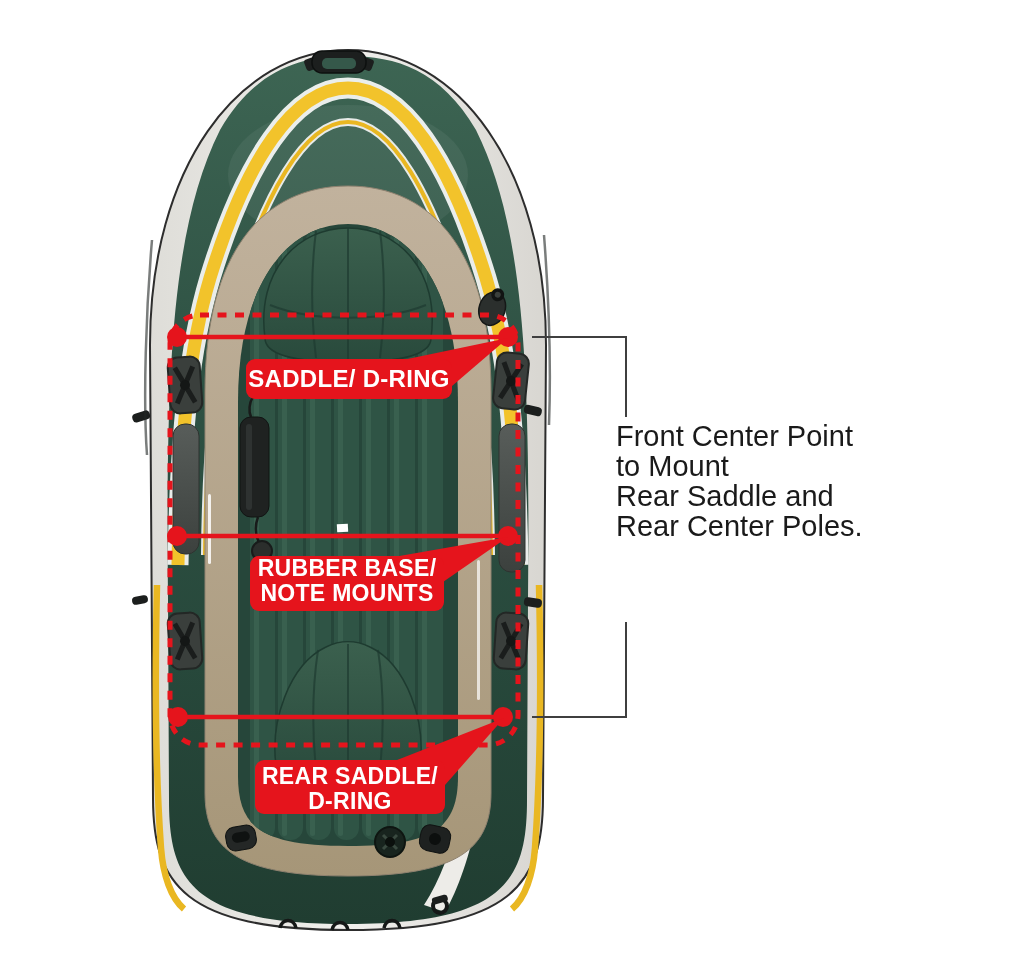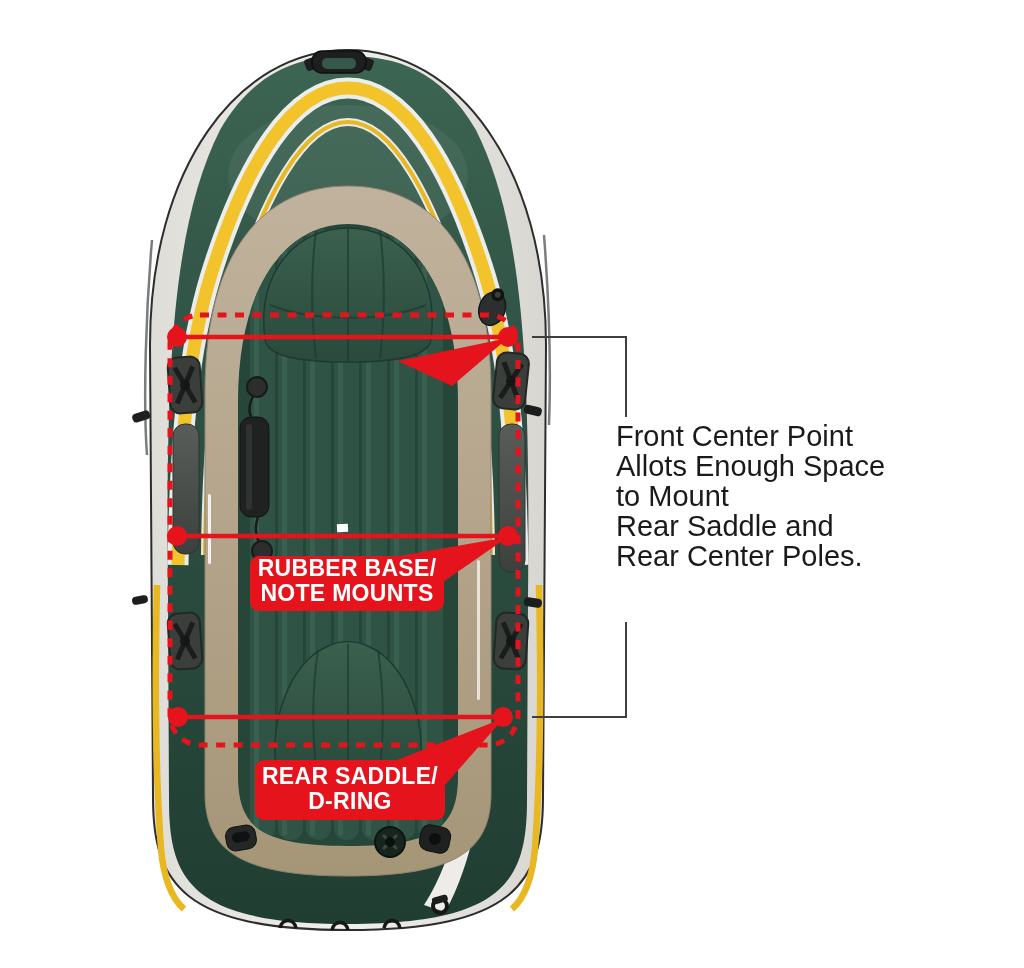--- a/index.html
+++ b/index.html
@@ -10,21 +10,21 @@
 
   
   .callout{position:absolute;background:var(--red,#E5141C);color:#fff;
            font-weight:700;text-align:center;border-radius:9px;
            letter-spacing:.3px;z-index:5;}
   .callout .ln{display:block;}
   #label-saddle{left:246px;top:359px;width:206px;height:40px;
                 font-size:24px;line-height:40px;}
   #label-rubber{left:250px;top:556px;width:194px;padding:0 0 5px;
                 font-size:23px;line-height:25px;}
-  #label-rear{left:255px;top:760px;width:190px;padding:4px 0 6px;
+  #label-rear{left:255px;top:760px;width:190px;padding:4px 0 0;
               font-size:23px;line-height:25px;}
 
   
   #note{position:absolute;left:616px;top:421px;width:350px;color:var(--note-text,#1A1A1A);z-index:5;}
   #note .heading{font-weight:700;font-size:31px;line-height:34px;letter-spacing:.5px;}
   #note .line{font-size:29px;line-height:30px;}
 </style>
 </head>
 <body>
 
@@ -231,32 +231,34 @@
         <circle cx="503" cy="717" r="10"></circle>
     </g>
 
     <g style="fill:var(--red,#E5141C)">
       <polygon points="398,361 452,386 508,338"></polygon>
       <polygon points="388,558 443,582 508,537"></polygon>
       <polygon points="392,762 445,785 504,718"></polygon>
     </g>
   </svg>
 
+  <div class="callout" id="label-saddle">
+    <span class="ln">SADDLE/ D-RING</span>
+  </div>
 
   <div class="callout" id="label-rubber">
     <span class="ln">RUBBER BASE/</span>
     <span class="ln">NOTE MOUNTS</span>
   </div>
 
   <div class="callout" id="label-rear">
     <span class="ln">REAR SADDLE/</span>
     <span class="ln">D-RING</span>
   </div>
 
   <div id="note">
     <div class="line">Front Center Point</div>
-    <div class="line">Allots Enough Space</div>
     <div class="line">to Mount</div>
     <div class="line">Rear Saddle and</div>
     <div class="line">Rear Center Poles.</div>
   </div>
 
 </div>
 
 </body></html>

